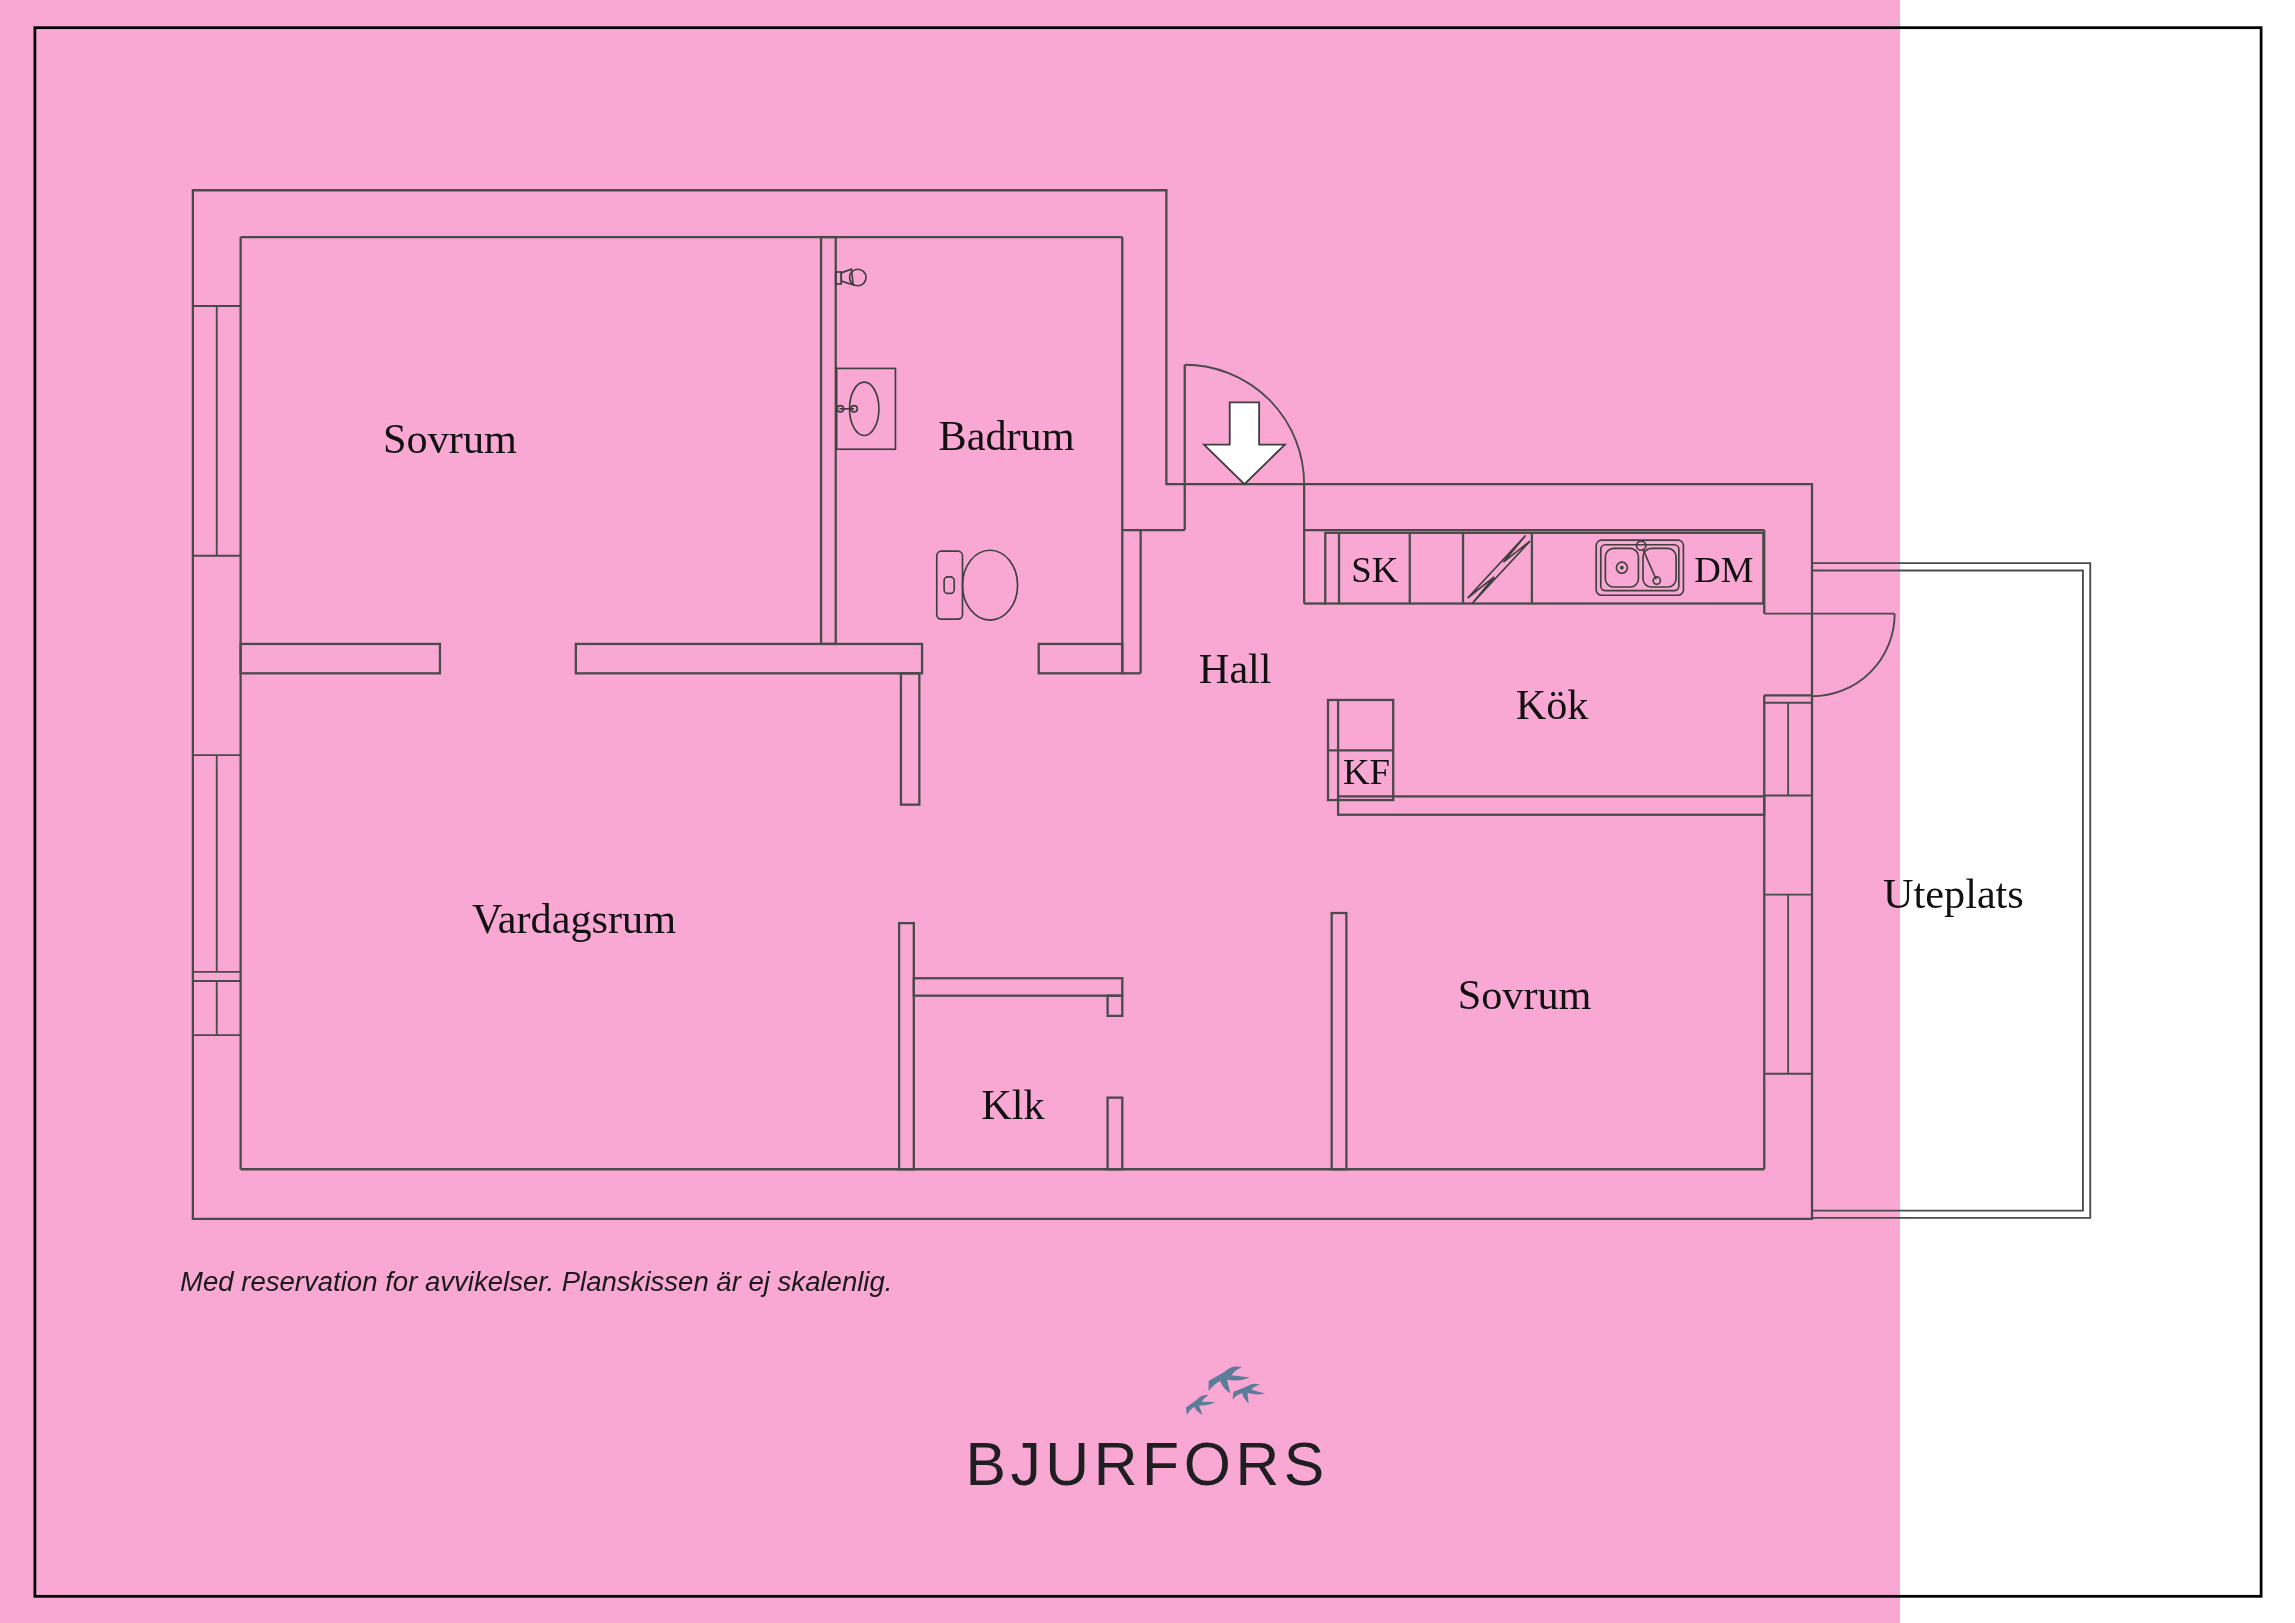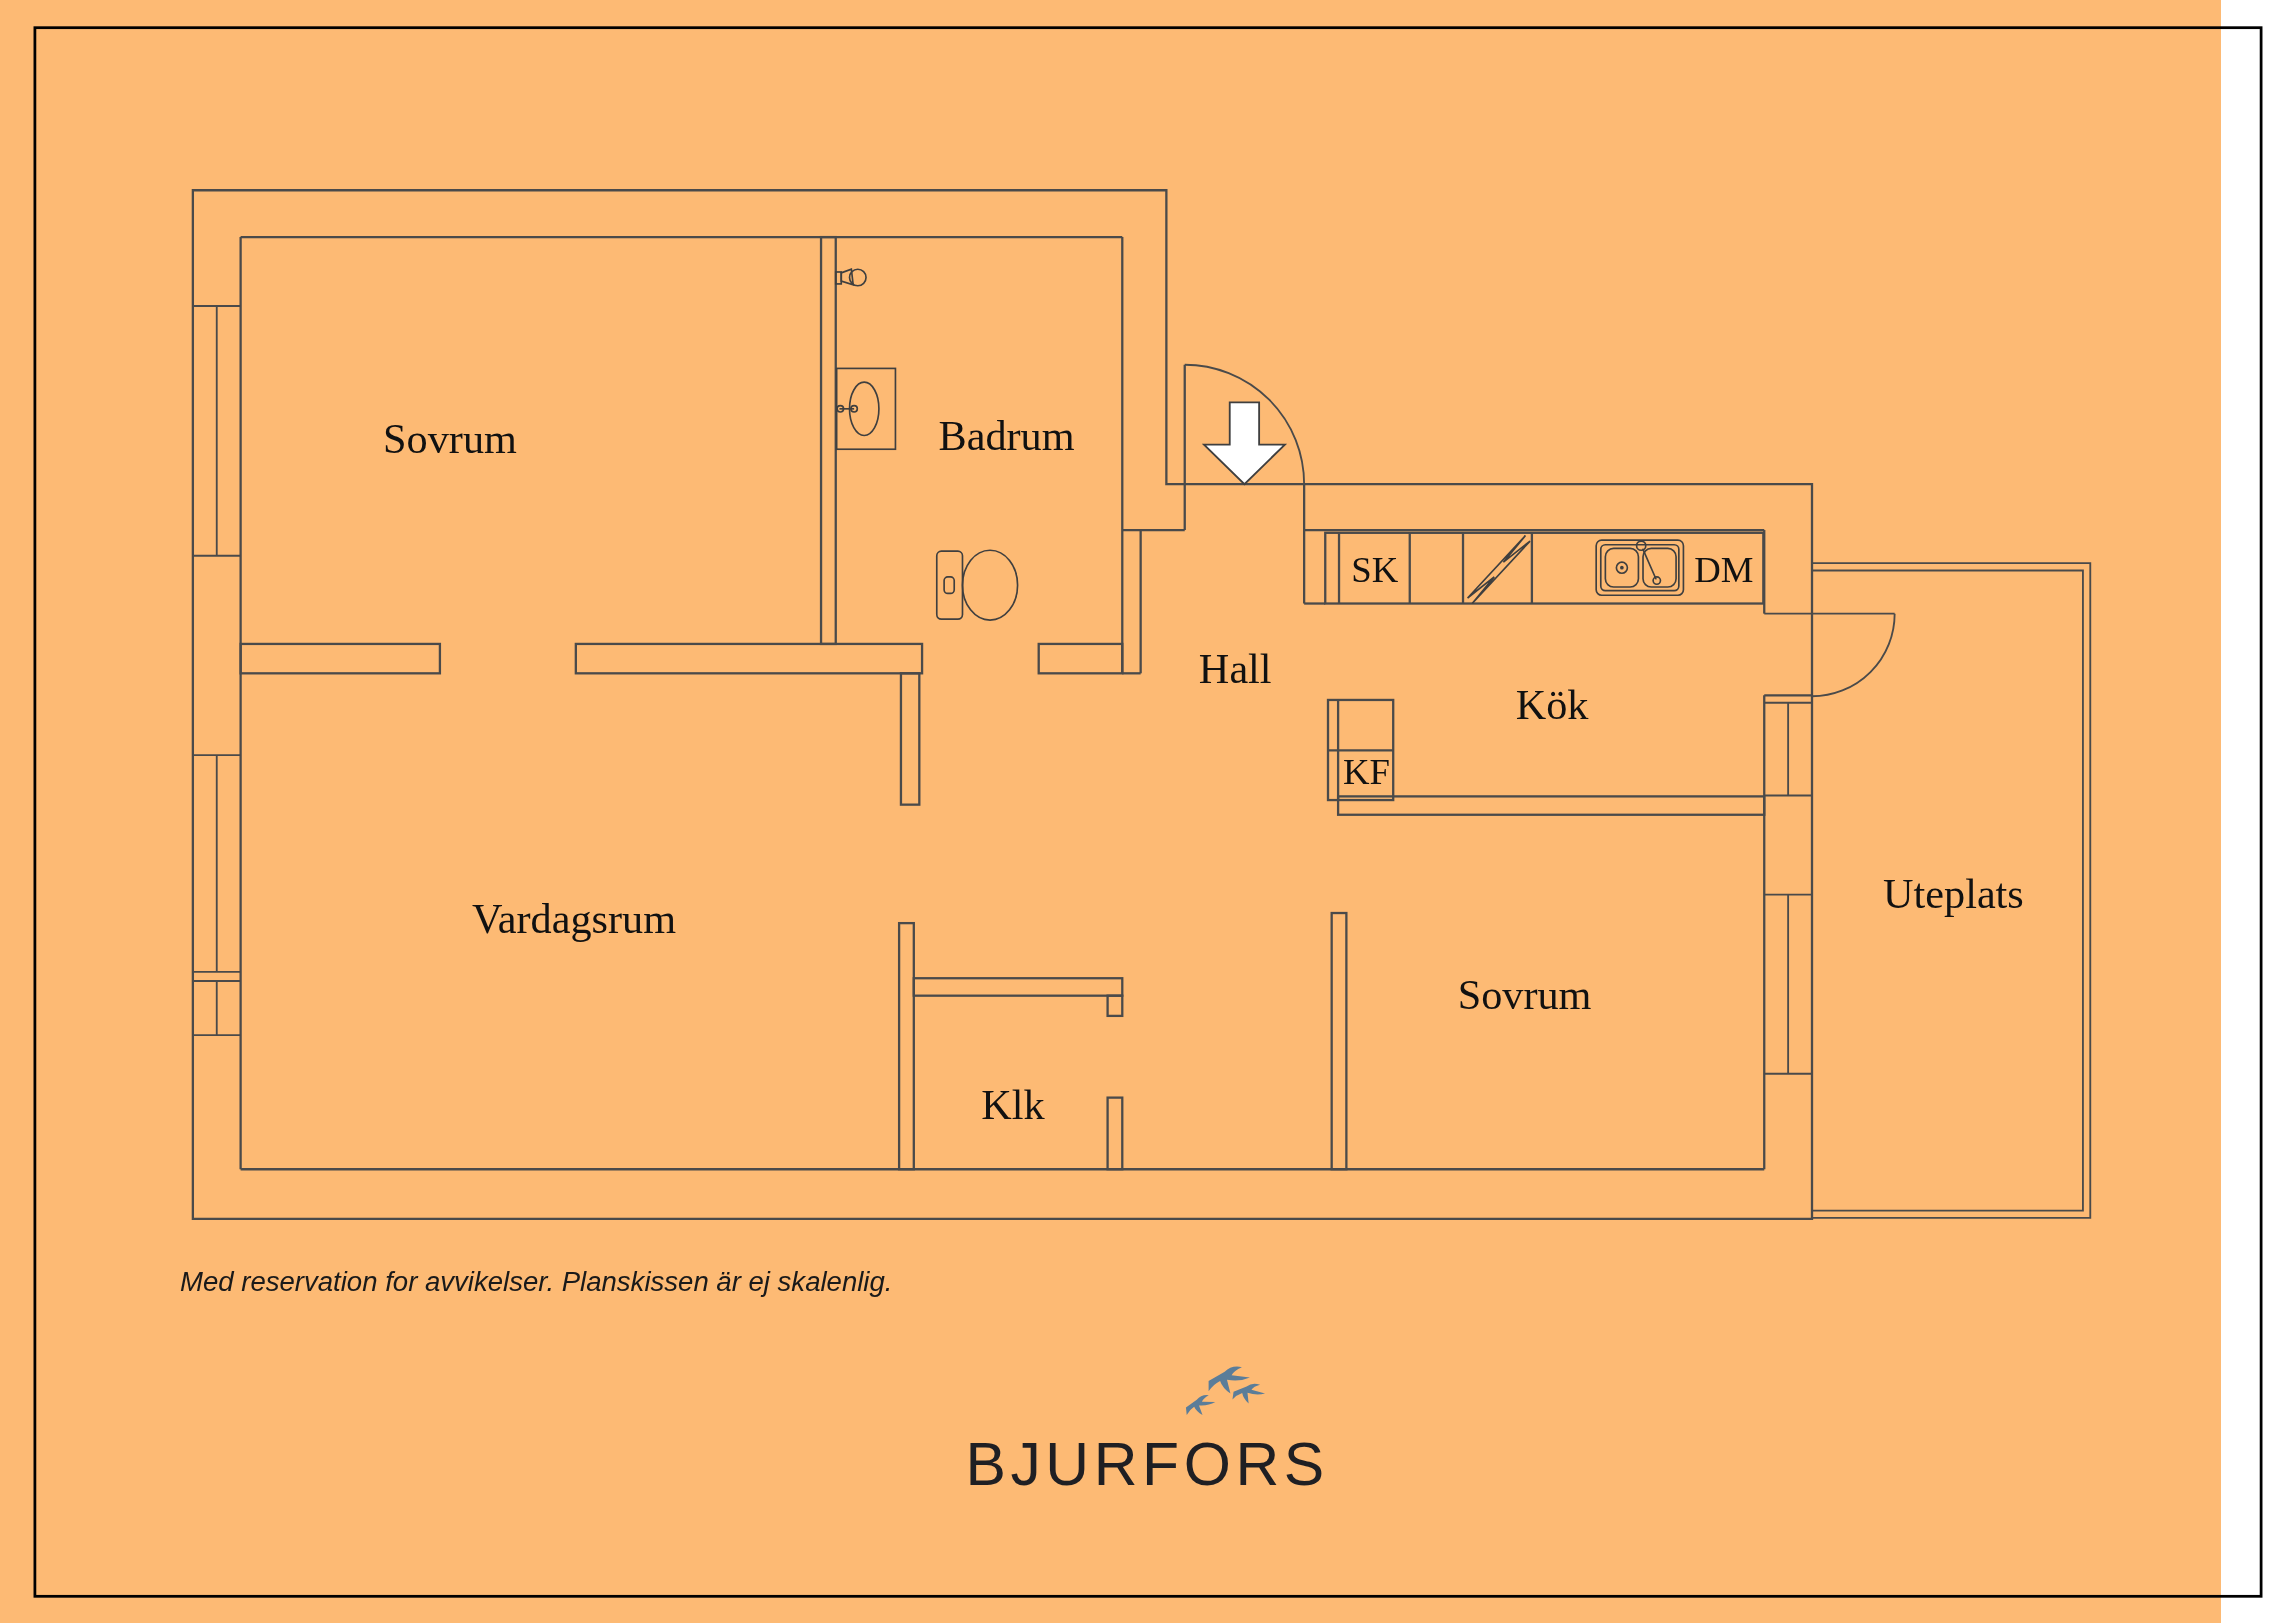--- a/index.html
+++ b/index.html
@@ -1,17 +1,17 @@
 <!DOCTYPE html>
 <html style="font-size:14.7px"><head>
 <meta charset="utf-8">
 <style>
   html,body{margin:0;padding:0;background:#ffffff;}
   body{width:2296px;height:1624px;font-family:"Liberation Sans",sans-serif;}
-  #stage{position:relative;width:2221px;height:1624px;background:#fdba74;}
+  #stage{position:relative;width:1900px;height:1624px;background:#f9a8d4;}
   svg{position:absolute;left:0;top:0;}
   .w{stroke:#4a4a4a;stroke-width:2.5;fill:none;}
   .wt{stroke:#4a4a4a;stroke-width:2;fill:none;}
   .fixt{stroke:#3f3f3f;stroke-width:2;fill:#ffffff;}
   .fixthin{stroke:#3f3f3f;stroke-width:1.8;fill:none;}
   .roomlabel{font-family:"Liberation Serif","DejaVu Serif",serif;font-size:46px;fill:#111111;}
   .smalllabel{font-family:"Liberation Serif","DejaVu Serif",serif;font-size:40px;fill:#111111;}
   .disclaimer{font-family:"Liberation Sans","DejaVu Sans",sans-serif;font-style:italic;font-size:30px;fill:#1a1a1a;}
   .brand{font-family:"Liberation Sans","DejaVu Sans",sans-serif;font-size:66px;letter-spacing:5px;fill:#1f1f23;font-weight:300;}
 </style>

